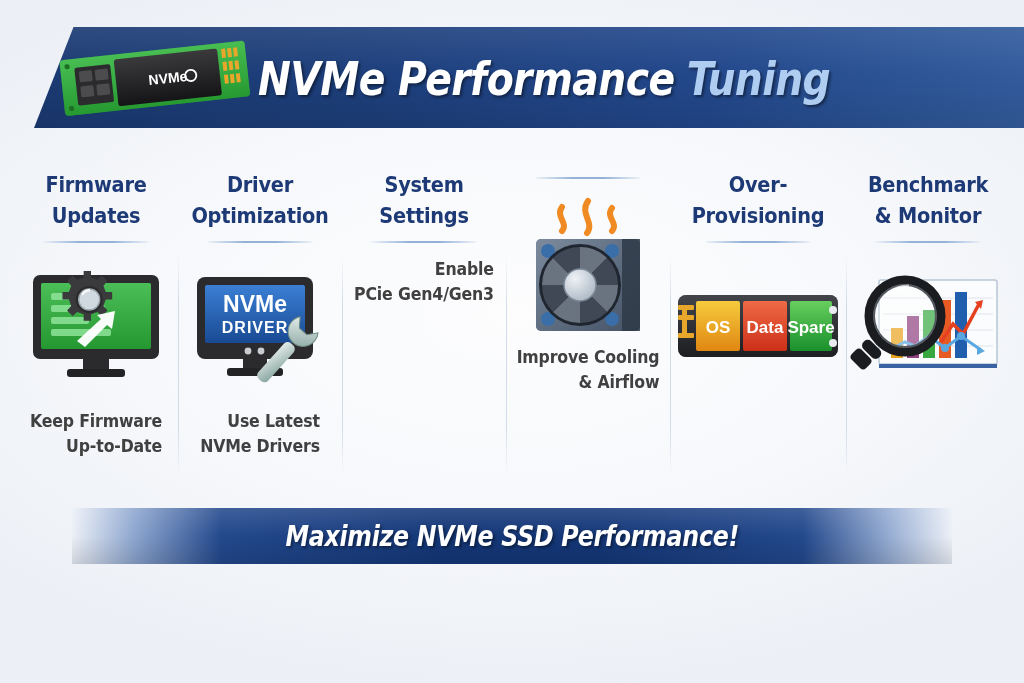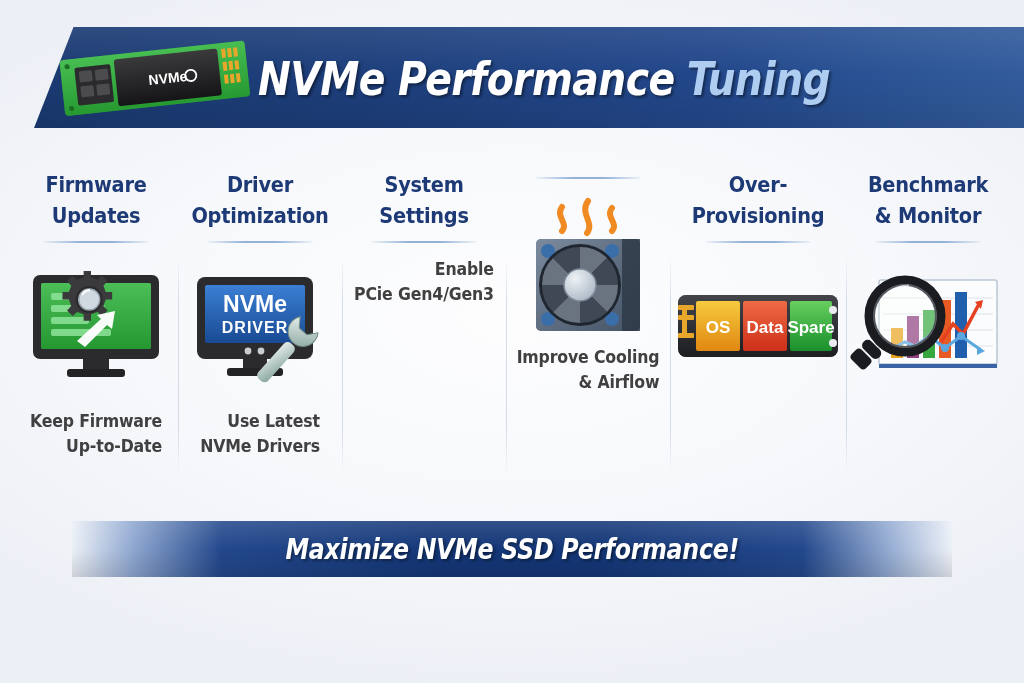--- a/index.html
+++ b/index.html
@@ -54,21 +54,21 @@
     background:linear-gradient(90deg,rgba(150,180,218,.12),#93b2d8 35%,#93b2d8 65%,rgba(150,180,218,.12));
   }
   .icon-box { height:136px; margin-top:16px; display:flex; align-items:center; justify-content:center; }
   .col-cap {
     margin-top:14px; color:#404040; font-weight:bold; font-size:17.5px; line-height:1.42;
     text-align:right; letter-spacing:-.15px;
     font-family:"DejaVu Sans Condensed","Liberation Sans", sans-serif;
   }
 
   
-  .footer-wrap { position:absolute; left:0; top:508px; width:1024px; height:60px;margin-top:13px; }
+  .footer-wrap { position:absolute; left:0; top:508px; width:1024px; height:60px; }
   .footer-banner{
     position:absolute; left:72px; top:0; width:880px; height:56px;
     background:
       linear-gradient(90deg,rgba(236,240,247,1) 0%,rgba(61,104,175,.55) 7%,#23488c 17%,#143778 42%,#143778 60%,#23488c 83%,rgba(61,104,175,.5) 93%,rgba(236,240,247,1) 100%);
     display:flex; align-items:center; justify-content:center;
   }
   .footer-banner::after{
     content:""; position:absolute; inset:0;
     background:linear-gradient(180deg,rgba(255,255,255,.13) 0%,rgba(255,255,255,0) 50%,rgba(0,0,0,.12) 100%);
   }

